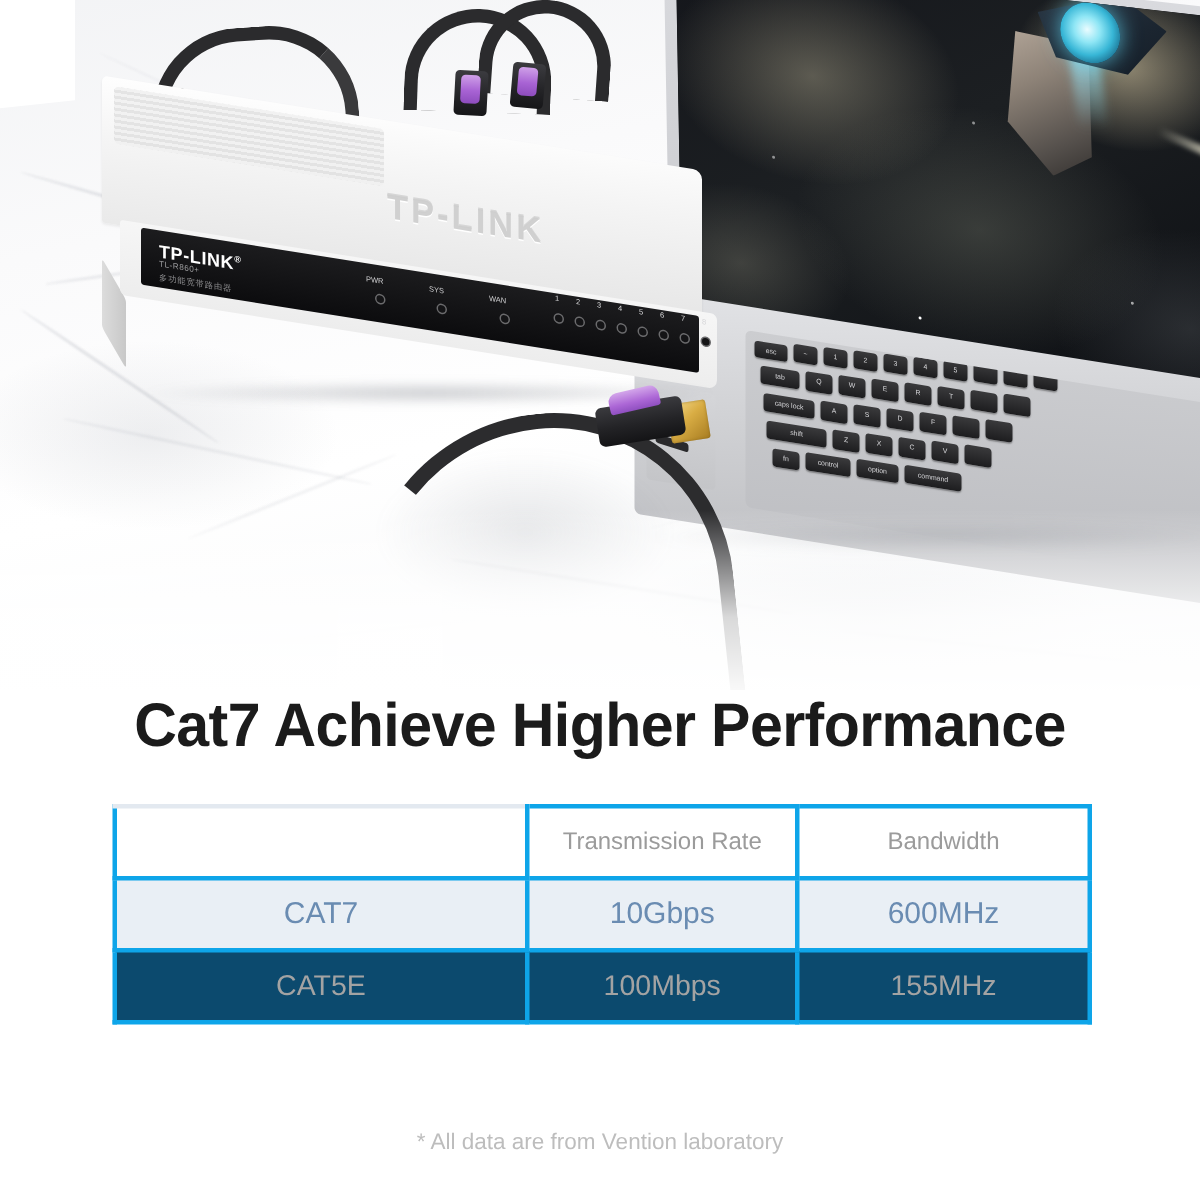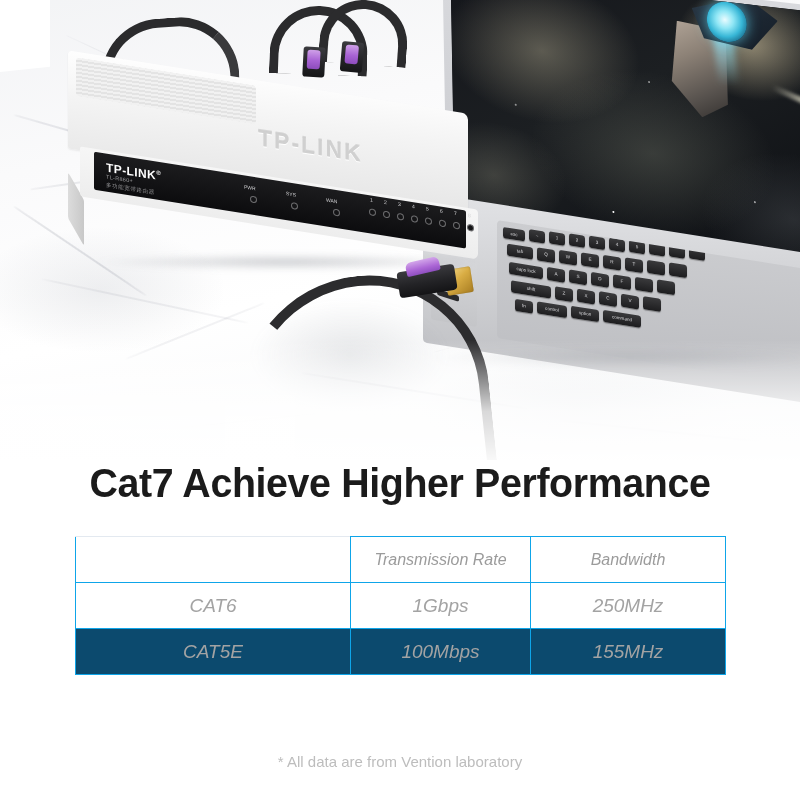--- a/index.html
+++ b/index.html
@@ -432,27 +432,26 @@
 
   .spec-table {
     position: absolute;
     left: 75px; top: 76px;
     width: 650px;
     border-collapse: collapse;
     table-layout: fixed;
     font-family: "Liberation Sans", sans-serif;
   }
   .spec-table td, .spec-table th {
-    border: 1px solid #0ea5e9;
+    border: 3px solid #0ea5e9;
     height: 45px;
     text-align: center;
     vertical-align: middle;
     font-weight: normal;
     padding: 0;
-    font-style: italic;
   }
   .col-name  { width: 275px; }
   .col-rate  { width: 180px; }
   .col-bw    { width: 195px; }
 
   .spec-table thead th {
     background: #ffffff;
     color: #9b9b9b;
     font-size: 16px;
   }
@@ -652,24 +651,24 @@
           <col class="col-bw">
       </colgroup>
       <thead>
         <tr>
           <th class="blank"></th>
           <th>Transmission Rate</th>
           <th>Bandwidth</th>
         </tr>
       </thead>
       <tbody>
-        <tr class="row-plain">
-          <td>CAT6</td>
-          <td>1Gbps</td>
-          <td>250MHz</td>
+        <tr class="row-hl">
+          <td>CAT7</td>
+          <td>10Gbps</td>
+          <td>600MHz</td>
         </tr>
         <tr class="row-alt">
           <td>CAT5E</td>
           <td>100Mbps</td>
           <td>155MHz</td>
         </tr>
       </tbody>
     </table>
 
     <div class="footnote">* All data are from Vention laboratory</div>

